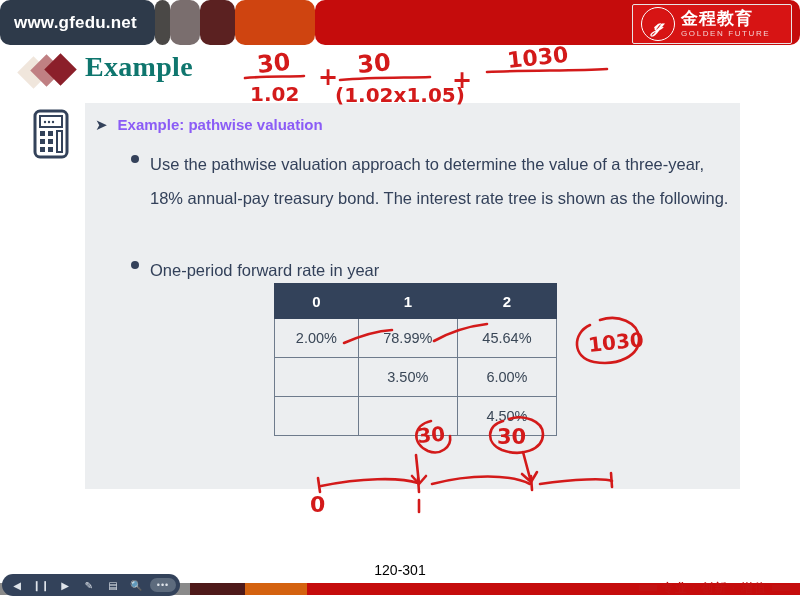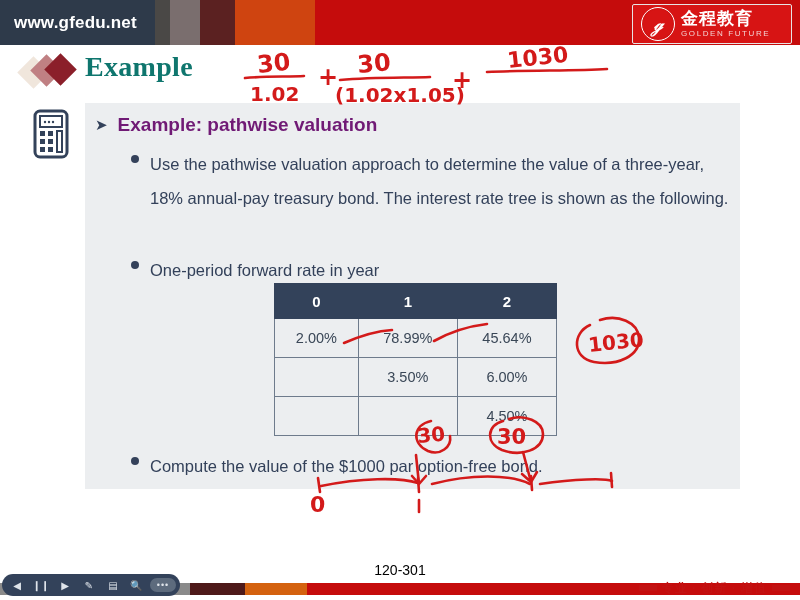--- a/index.html
+++ b/index.html
@@ -5,21 +5,21 @@
   html,body{margin:0;padding:0;}
   body{
     width:800px;height:600px;overflow:hidden;position:relative;
     background:#ffffff;
     font-family:"Liberation Sans","DejaVu Sans",sans-serif;
   }
   .slide{position:absolute;inset:0;background:#fff;}
 
   
   .topbar{position:absolute;left:0;top:0;width:800px;height:45px;display:flex;}
-  .seg{height:45px;}
+  .seg{height:45px;border-radius:10px;}
   .seg-url{width:155px;background:#2e3a4a;display:flex;align-items:center;}
   .seg-url span{color:#ffffff;font-size:17px;font-weight:600;padding-left:14px;letter-spacing:.2px;}
   .seg-a{width:15px;background:#4a4846;}
   .seg-b{width:30px;background:#7a6e6e;}
   .seg-c{width:35px;background:#5b2121;}
   .seg-d{width:80px;background:#cf4410;}
   .seg-e{flex:1;background:#c50c0c;}
 
   .logo-badge{
     position:absolute;right:8px;top:4px;width:160px;height:40px;
@@ -55,21 +55,21 @@
   
   .calc-icon{position:absolute;left:30px;top:108px;width:42px;height:52px;}
 
   
   .panel{
     position:absolute;left:85px;top:103px;width:655px;height:386px;
     background:#eceef0;
   }
   .l1{position:absolute;left:10px;top:12px;display:flex;align-items:flex-start;gap:10px;}
   .arrow-marker{color:#33415a;font-size:15px;line-height:20px;}
-  .l1-text{font-size:19px;font-weight:700;color:#701a75;line-height:20px;}
+  .l1-text{font-size:15px;font-weight:700;color:#8b5cf6;line-height:20px;}
 
   .bullet-row{position:absolute;display:flex;align-items:flex-start;gap:11px;}
   .dot{width:8px;height:8px;border-radius:50%;background:#34415a;margin-top:8px;flex:none;}
   .b-text{font-size:16.5px;color:#33415a;line-height:34px;}
 
   .bullet1{left:46px;top:44px;width:600px;}
   .bullet2{left:46px;top:150px;}
   .bullet3{left:46px;top:346px;}
 
   
@@ -206,24 +206,20 @@
           <td>6.00%</td>
         </tr>
         <tr>
           <td></td>
           <td></td>
           <td>4.50%</td>
         </tr>
       </tbody>
     </table>
 
-    <div class="bullet-row bullet3">
-      <span class="dot"></span>
-      <span class="b-text">Compute the value of the $1000 par option-free bond.</span>
-    </div>
   </div>
 
   <svg class="hw-svg" viewBox="0 0 800 600">
     <g stroke="#d31a1a" stroke-width="2.6" fill="none" stroke-linecap="round">
 
       <path d="M245 78 C265 76, 290 77, 304 76"></path>
       <path d="M340 80 C375 77, 410 78, 430 77"></path>
       <path d="M487 72 C530 70, 575 71, 607 69"></path>
 
       <path d="M344 343 C360 336, 376 331, 392 330"></path>

